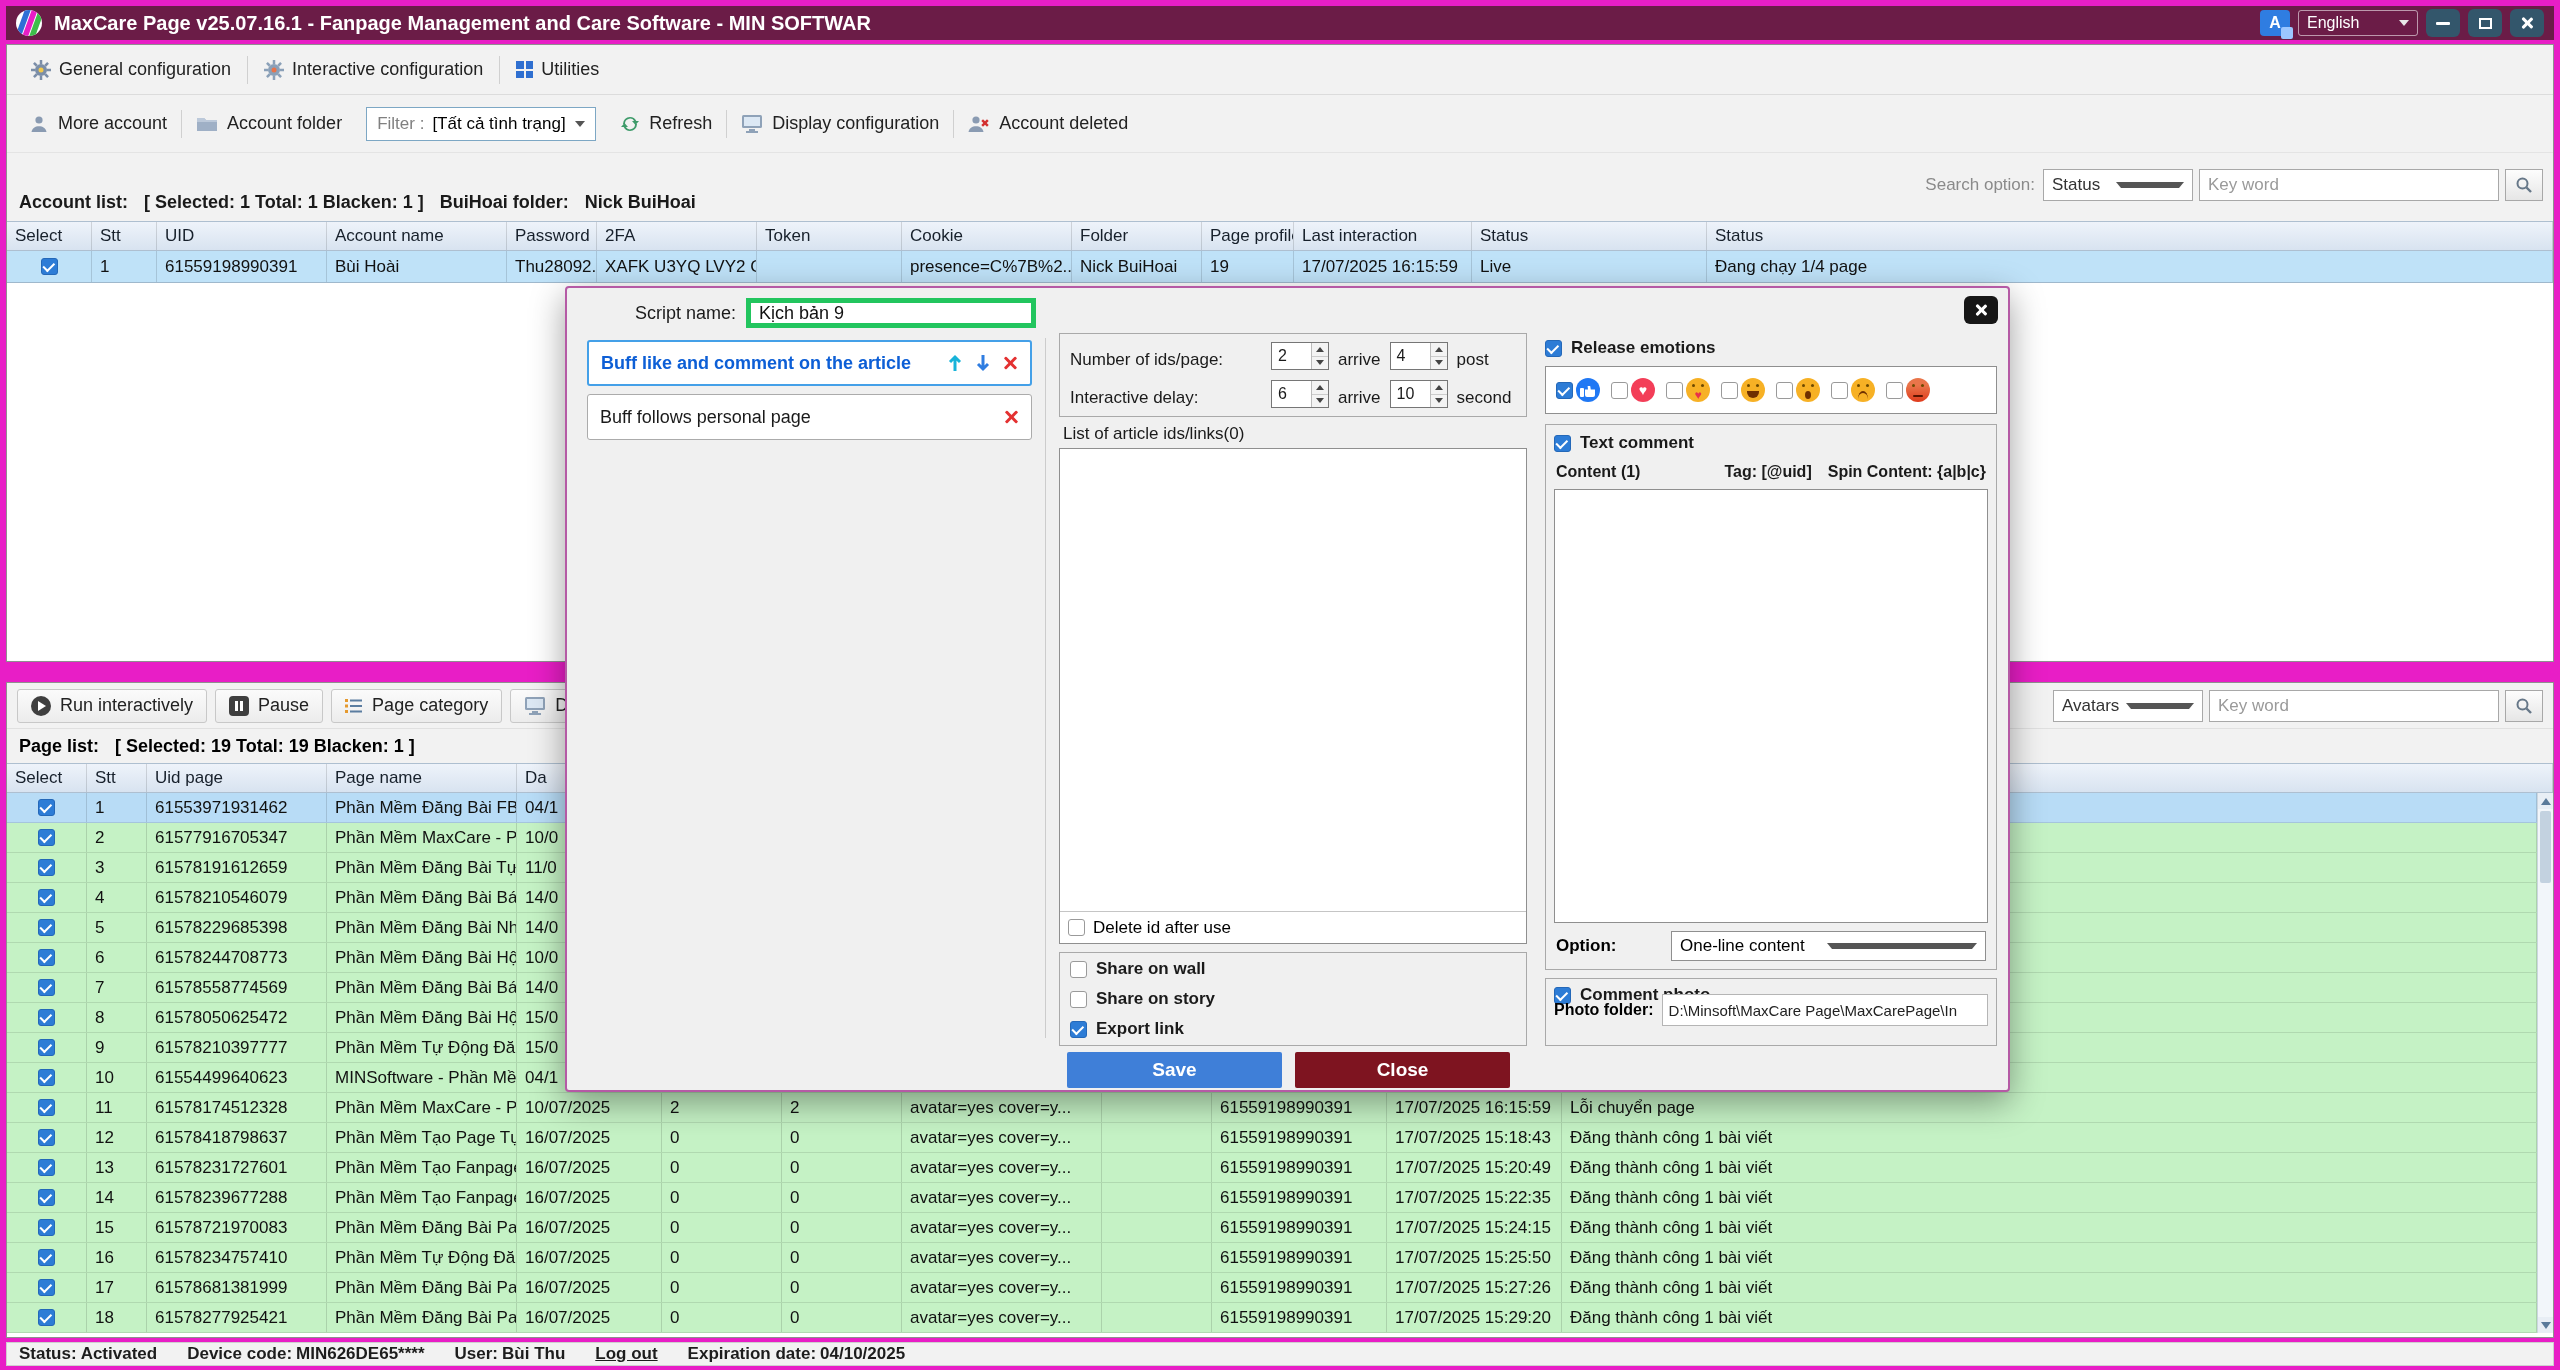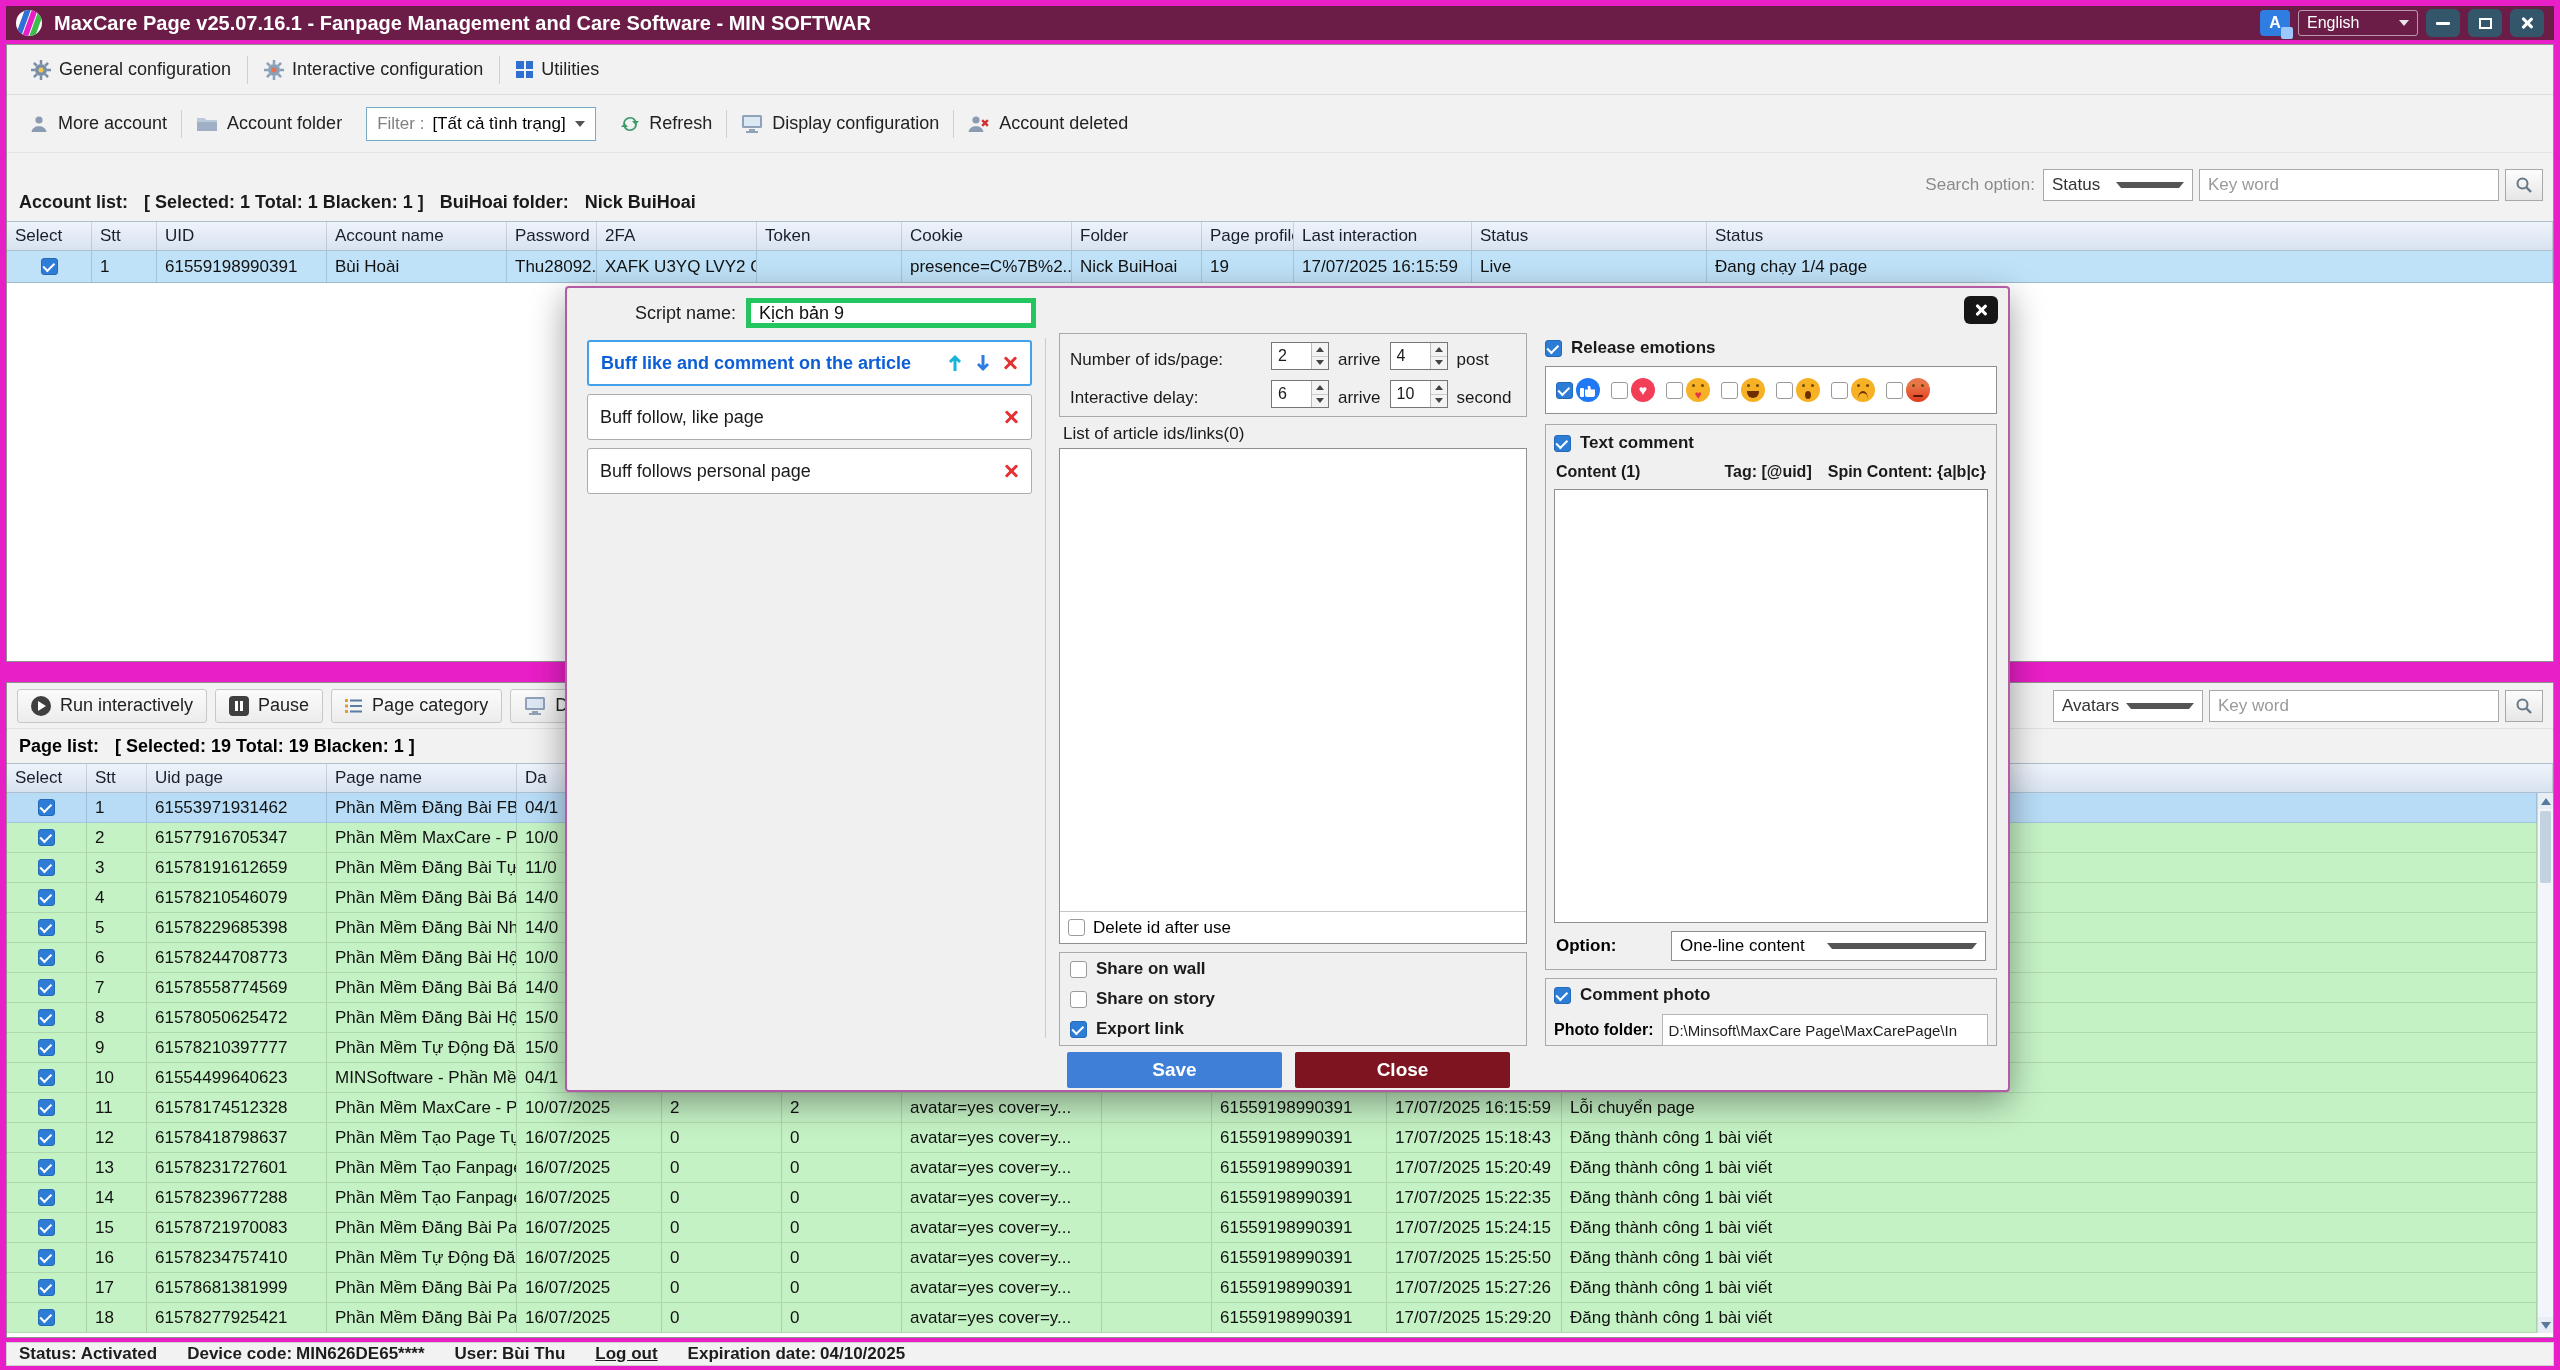--- a/index.html
+++ b/index.html
@@ -165,21 +165,21 @@
   .m-tc-cb { position:absolute; left:8px; top:8px; }
   .m-tc-labels { position:absolute; left:10px; right:10px; top:38px; display:flex; align-items:center; font-size:16px; font-weight:bold; color:#1a1a1a; gap:16px; }
   .m-tc-area { position:absolute; left:8px; right:8px; top:64px; bottom:46px; background:#fff; border:1px solid #8f8f8f; }
   .m-opt-row { position:absolute; left:10px; right:10px; bottom:8px; height:30px; display:flex; align-items:center; gap:12px; font-size:17px; font-weight:bold; }
   .m-opt-select { flex:1; max-width:315px; margin-left:auto; height:30px; border:1px solid #8f8f8f; background:#fff;
                   display:flex; align-items:center; padding:0 8px; font-size:17px; font-weight:normal; gap:6px; }
   .m-opt-select span { flex:1; }
 
   .m-cp-group { position:absolute; left:978px; top:690px; width:452px; height:68px; border:1px solid #a9a9a9; }
   .m-cp-cb { position:absolute; left:8px; top:6px; }
-  .m-cp-row { position:absolute; left:8px; right:8px; bottom:2px; height:26px; display:flex; align-items:center; gap:8px; font-size:16px; font-weight:bold; }
+  .m-cp-row { position:absolute; left:8px; right:8px; bottom:22px; height:26px; display:flex; align-items:center; gap:8px; font-size:16px; font-weight:bold; }
   .m-cp-input { flex:1; height:32px; border:1px solid #b5b5b5; background:#fff; font-size:15px; padding:0 6px; color:#222; font-weight:normal; }
 
   .m-btn { position:absolute; top:764px; width:215px; height:36px; border:none; border-radius:2px; color:#fff; font-size:19px; font-weight:bold; display:flex; align-items:center; justify-content:center; }
   .m-save { left:500px; background:#3f7fd8; }
   .m-closebtn { left:728px; background:#7e1420; }
 
   
   .grid4 { width:17px; height:17px; display:grid; grid-template-columns:1fr 1fr; grid-template-rows:1fr 1fr; gap:2px; flex:none; }
   .grid4 i { background:#2f6fd0; }
   .run-ico { width:20px; height:20px; border-radius:50%; background:#3f3f3f; position:relative; flex:none; }
@@ -800,25 +800,20 @@
   <div class="m-list">
     <div class="sitem sel">
       <span>Buff like and comment on the article</span>
       <span class="spacer"></span>
       <svg width="18" height="20" viewBox="0 0 18 20">
           <path d="M9 18V5M4 9l5-5 5 5" fill="none" stroke="#17b3d9" stroke-width="3"></path>
         </svg>
       <svg width="18" height="20" viewBox="0 0 18 20">
           <path d="M9 2v13M4 11l5 5 5-5" fill="none" stroke="#2f7de1" stroke-width="3"></path>
         </svg>
-      <span class="xmark"></span>
-    </div>
-    <div class="sitem">
-      <span>Buff follow, like page</span>
-      <span class="spacer"></span>
       <span class="xmark"></span>
     </div>
     <div class="sitem">
       <span>Buff follows personal page</span>
       <span class="spacer"></span>
       <span class="xmark"></span>
     </div>
   </div>
 
   <div class="m-vline"></div>

